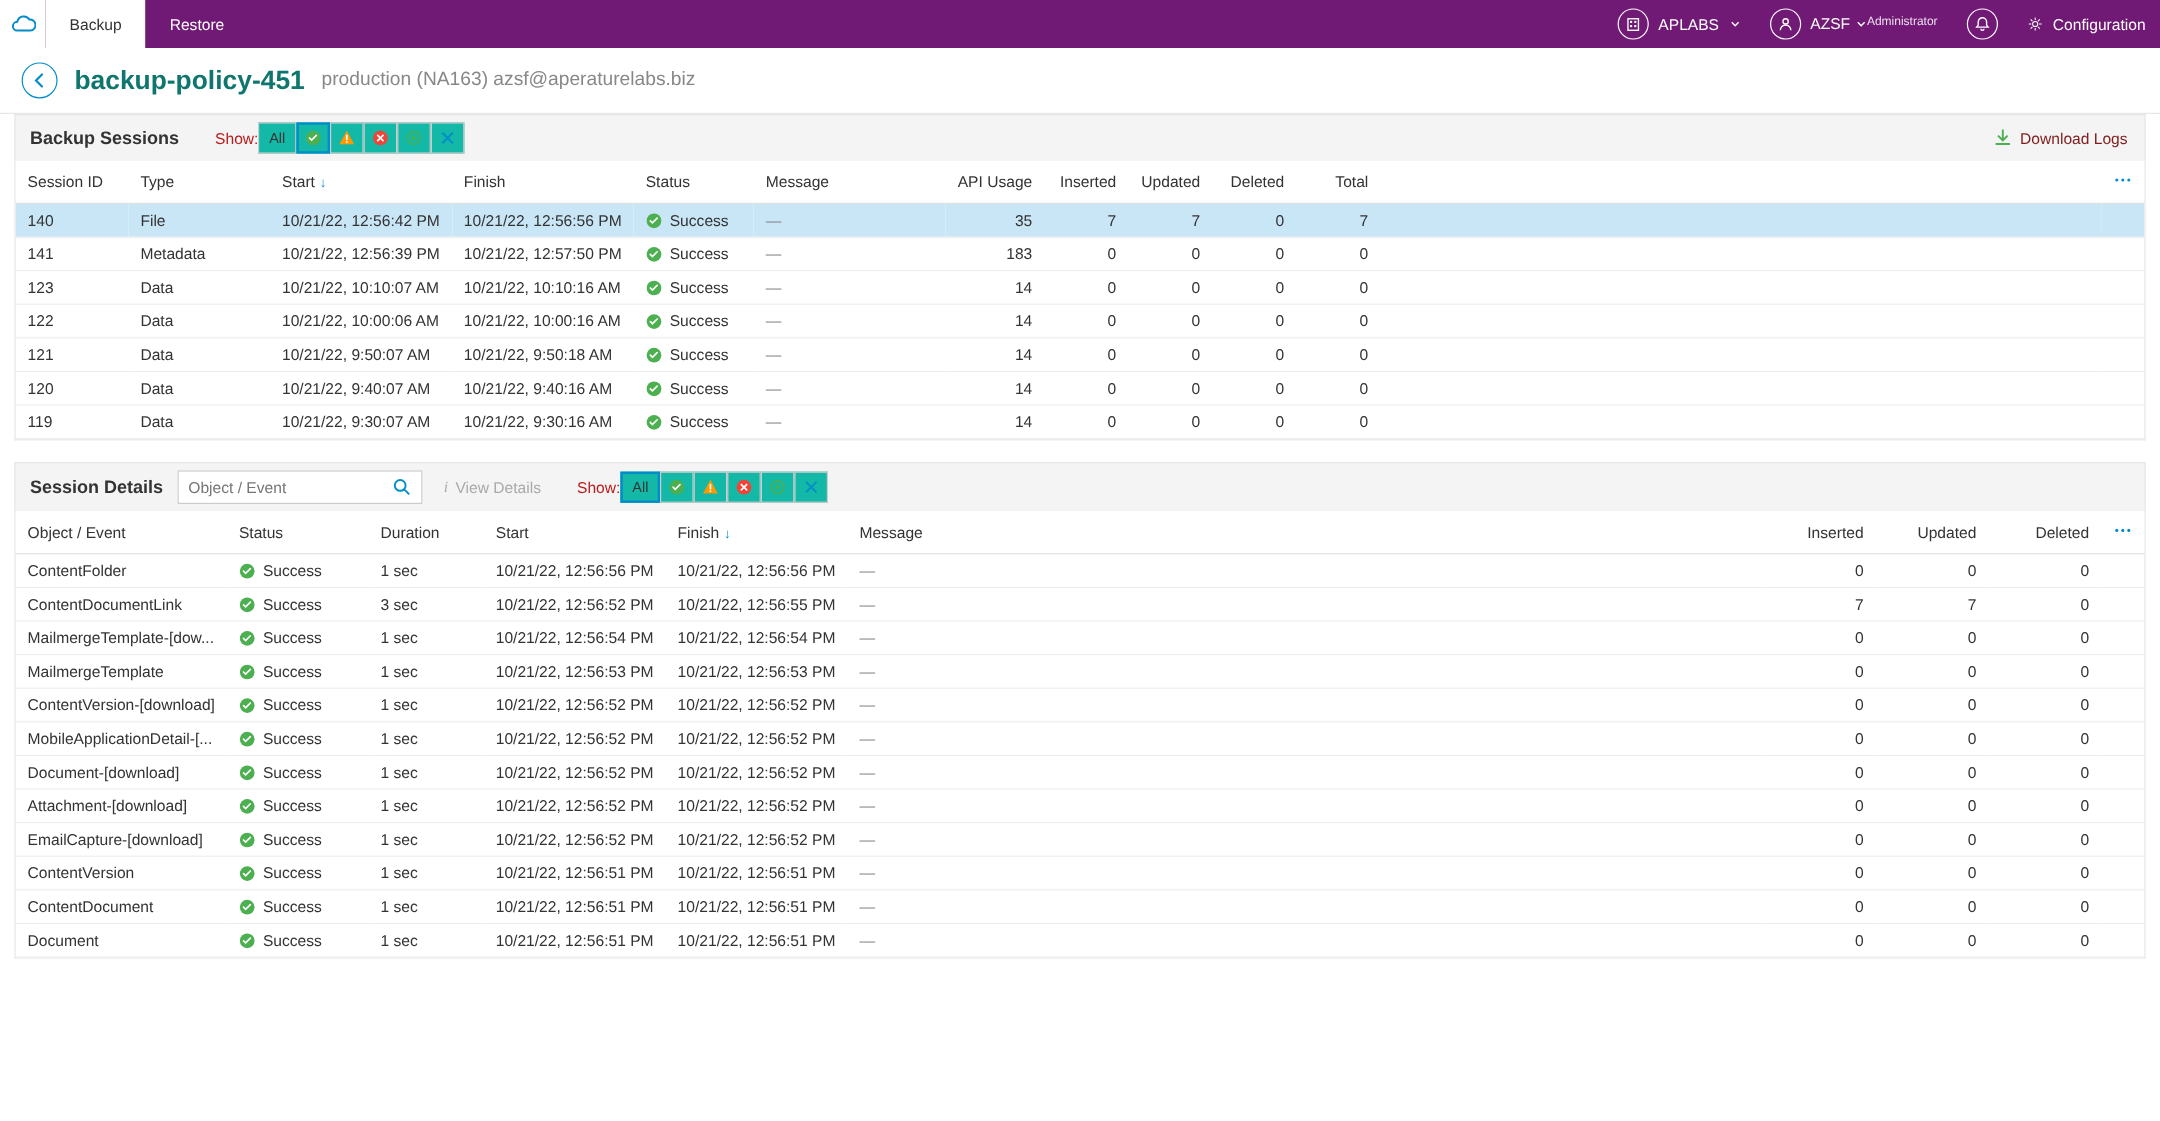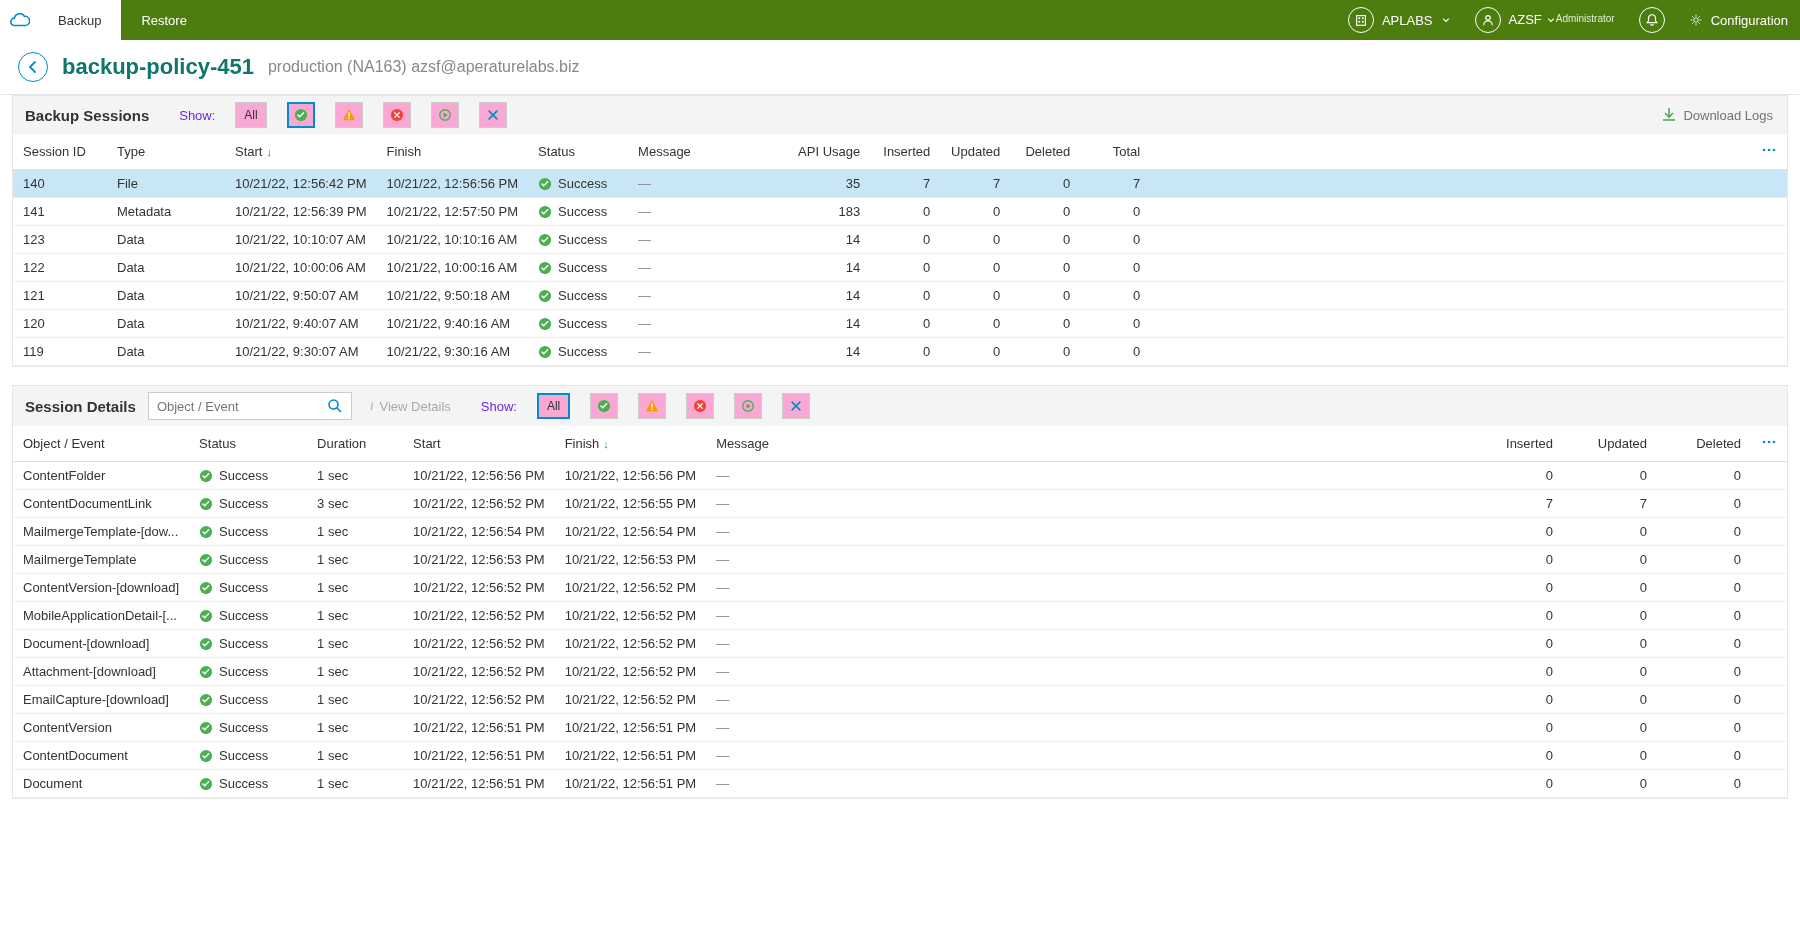--- a/index.html
+++ b/index.html
@@ -1,19 +1,19 @@
 <!DOCTYPE html>
 <html><head>
 <meta charset="utf-8">
 <style>
   * { box-sizing: border-box; margin: 0; padding: 0; }
   body { font-family: -apple-system, BlinkMacSystemFont, "Segoe UI", Arial, sans-serif; font-size: 13px; color: #333; background: #fff; }
 
   
-  .topbar { display:flex; align-items:stretch; background:#4d7c0f; color:#fff; height:40px; }
+  .topbar { display:flex; align-items:stretch; background:#701a75; color:#fff; height:40px; }
   .topbar-logo { width:38px; display:flex; align-items:center; justify-content:center; background:#fff; }
   .topbar-logo svg { width:22px; height:22px; }
   .tab { padding:0 20px; display:flex; align-items:center; cursor:pointer; }
   .tab.active { background:#fff; color:#333; }
   .topbar-spacer { flex:1; }
   .topbar-item { display:flex; align-items:center; gap:8px; padding:0 12px; cursor:pointer; }
   .topbar-icon-circle { width:26px; height:26px; border:1.5px solid #fff; border-radius:50%; display:flex; align-items:center; justify-content:center; position:relative; }
   .topbar-user-block { display:flex; line-height:1.1; }
   .topbar-user-block .sub { font-size:10px; opacity:.85; }
   .topbar-item svg { width:14px; height:14px; }
@@ -23,25 +23,25 @@
   .titlebar { display:flex; align-items:center; gap:14px; padding:12px 18px; border-bottom:1px solid #e6e6e6; }
   .back-btn { width:30px; height:30px; border:1.5px solid #028cca; border-radius:50%; display:flex; align-items:center; justify-content:center; cursor:pointer; color:#028cca; }
   .back-btn svg { width:16px; height:16px; }
   .page-title { font-size:22px; font-weight:700; color:#0f766e; }
   .page-sub { color:#888; font-size:16px; }
 
   
   .panel { margin:0 12px; }
   .panel-header { background:#f4f4f4; border:1px solid #e6e6e6; border-bottom:none; display:flex; align-items:center; padding:6px 8px; }
   .panel-title { font-weight:bold; font-size:15px; padding-left:4px; }
-  .show-label { margin-left:30px; color:#6d28d9; }
-  .filter-btn { width:28px; height:26px; border:1px solid #ccc; background:#f9a8d4; display:flex; align-items:center; justify-content:center; margin-left:20px; cursor:pointer; }
+  .show-label { margin-left:30px; color:#b91c1c; }
+  .filter-btn { width:28px; height:26px; border:1px solid #ccc; background:#14b8a6; display:flex; align-items:center; justify-content:center; margin-left:0; cursor:pointer; }
   .filter-btn.active { border:2px solid #028cca; }
   .filter-btn.text { font-size:12px; padding:0 8px; width:auto; }
-  .dl-logs { margin-left:auto; color:#737373; display:flex; align-items:center; gap:6px; cursor:pointer; padding-right:6px; }
+  .dl-logs { margin-left:auto; color:#7f1d1d; display:flex; align-items:center; gap:6px; cursor:pointer; padding-right:6px; }
 
   
   table { width:100%; border-collapse:collapse; }
   thead th { text-align:left; font-weight:normal; font-size:13px; padding:8px 10px; border-bottom:1px solid #e0e0e0; background:#fff; white-space:nowrap; }
   tbody td { padding:6px 10px; border-bottom:1px solid #eee; font-size:13px; white-space:nowrap; }
   .num { text-align:right; }
   tr.selected td { background:#c9e6f7; }
   .status-cell { display:flex; align-items:center; gap:6px; }
   .sort-arrow { color:#028cca; font-size:11px; margin-left:4px; }
   .more-cell { width:26px; text-align:right; color:#028cca; }

